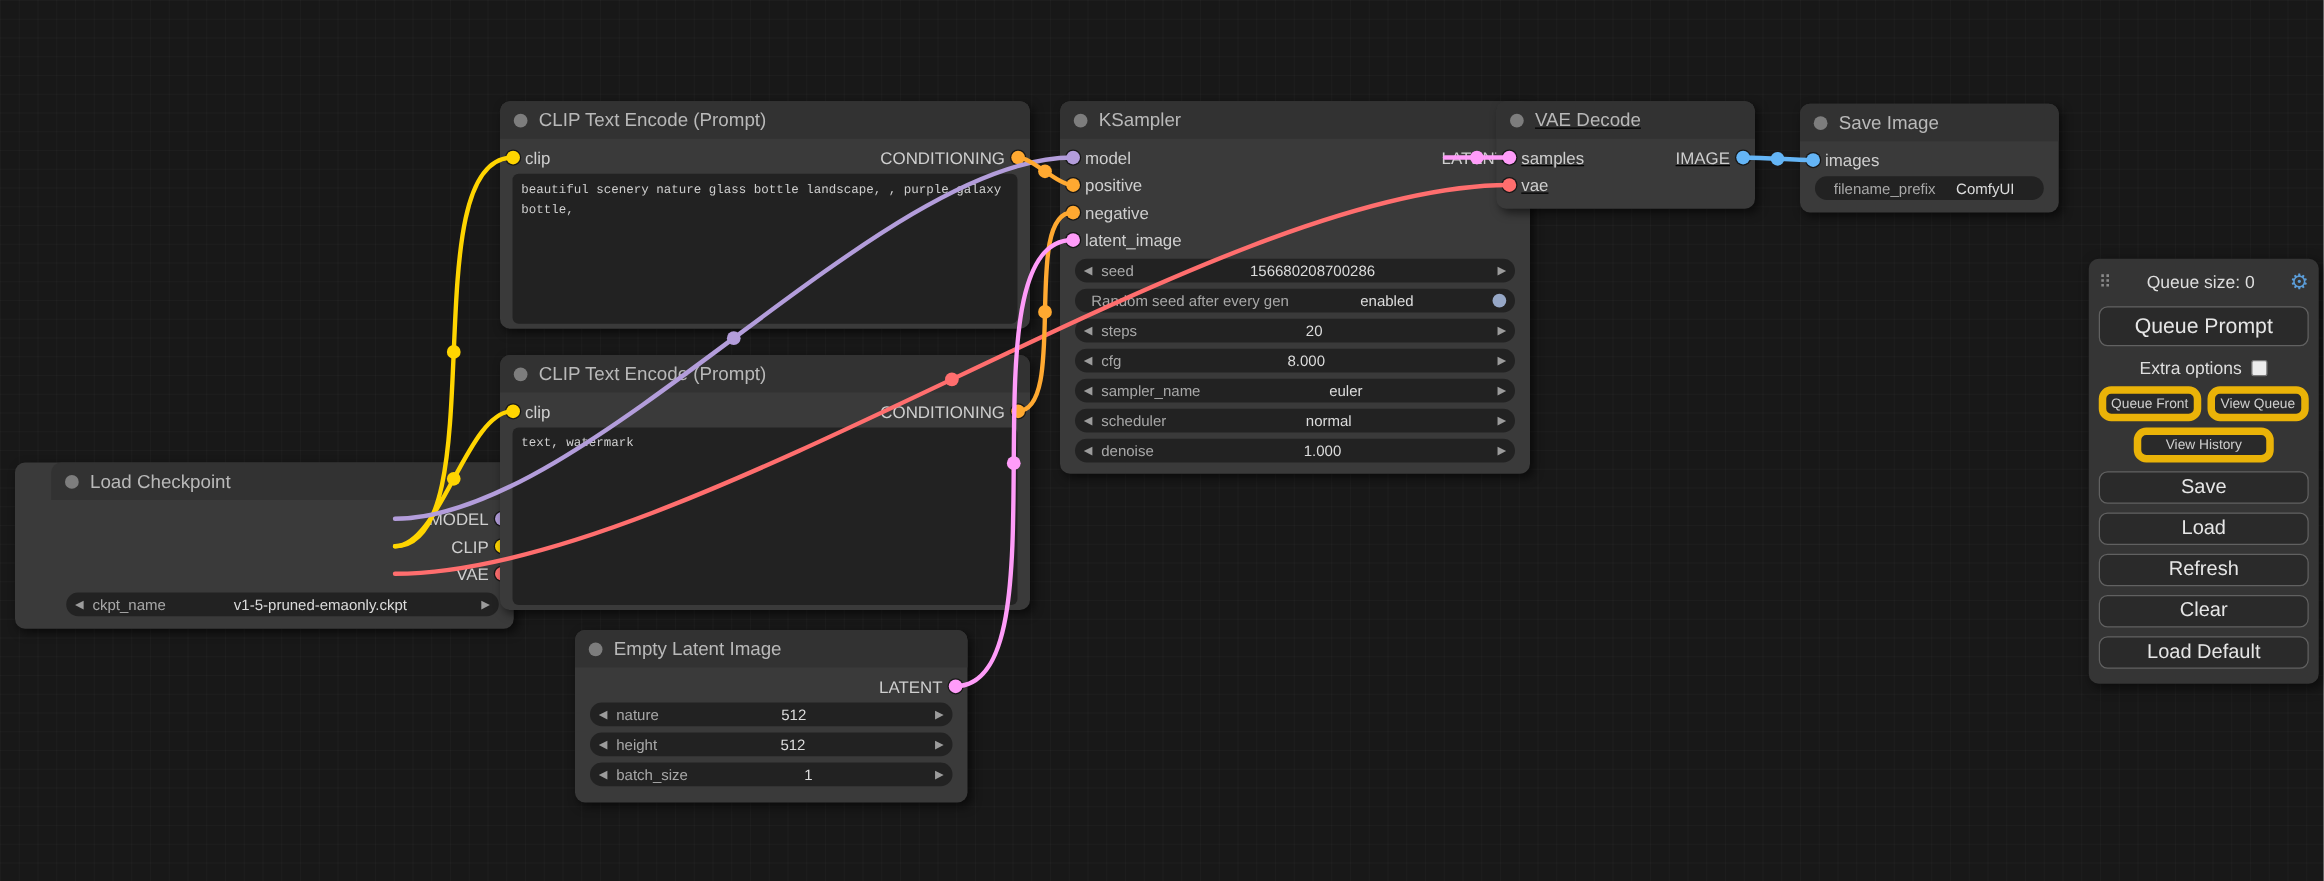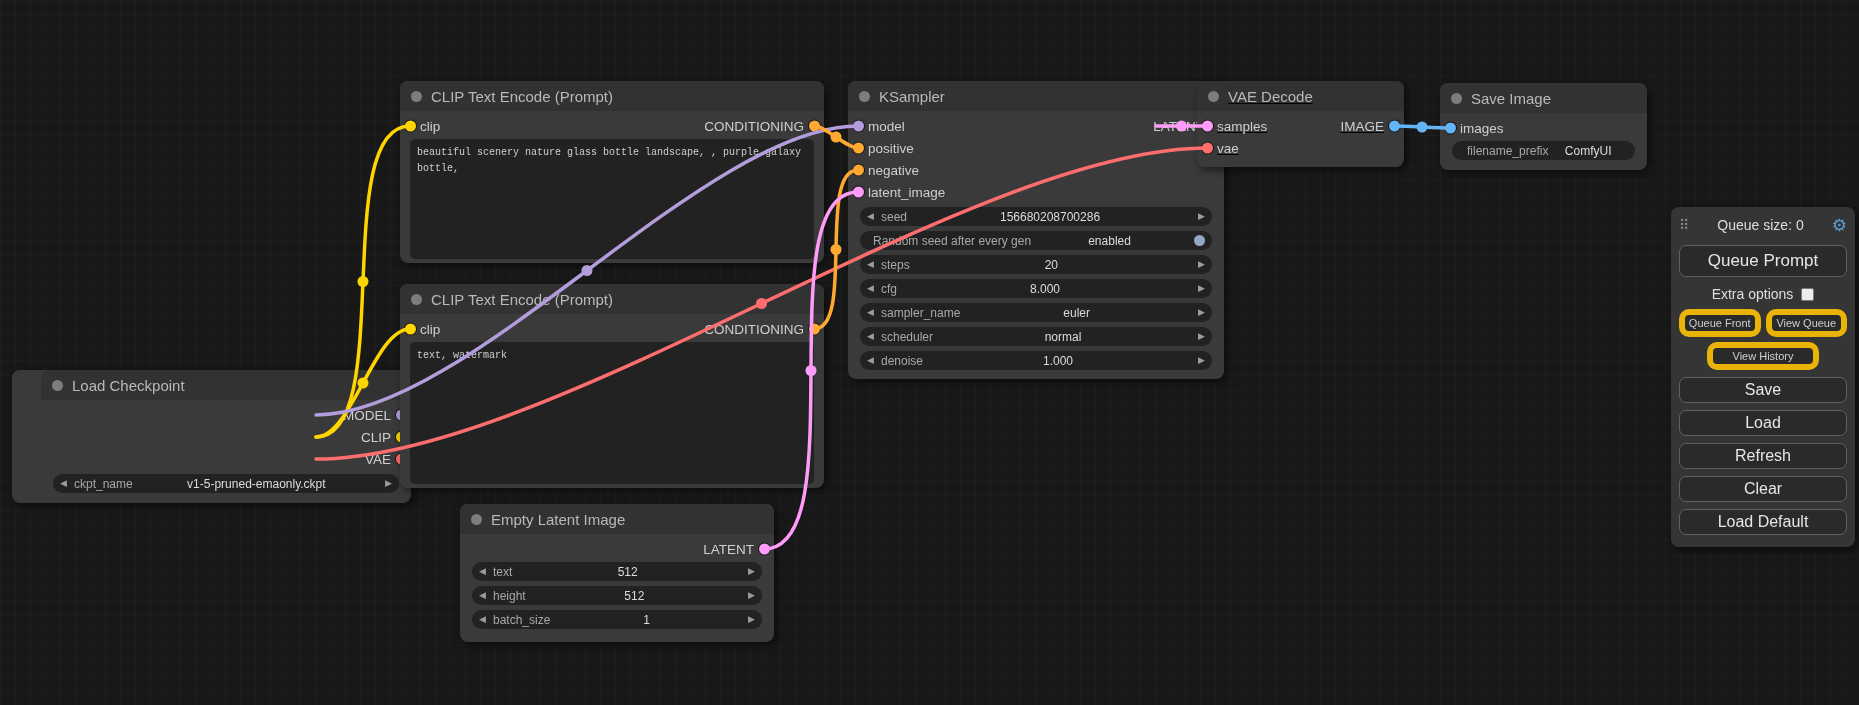--- a/index.html
+++ b/index.html
@@ -150,21 +150,21 @@
       <span>Empty Latent Image</span>
     </div>
     <div class="slots">
       <div class="slot out">
         <span>LATENT</span>
         <span class="port out-port" style="background: rgb(255, 156, 249);"></span>
       </div>
     </div>
     <div class="widget" style="margin-top:2px">
       <span class="arrow">◀</span>
-      <span class="wlabel">text</span>
+      <span class="wlabel">nature</span>
       <span class="wvalue">512</span>
       <span class="arrow right">▶</span>
     </div>
     <div class="widget">
       <span class="arrow">◀</span>
       <span class="wlabel">height</span>
       <span class="wvalue">512</span>
       <span class="arrow right">▶</span>
     </div>
     <div class="widget">

